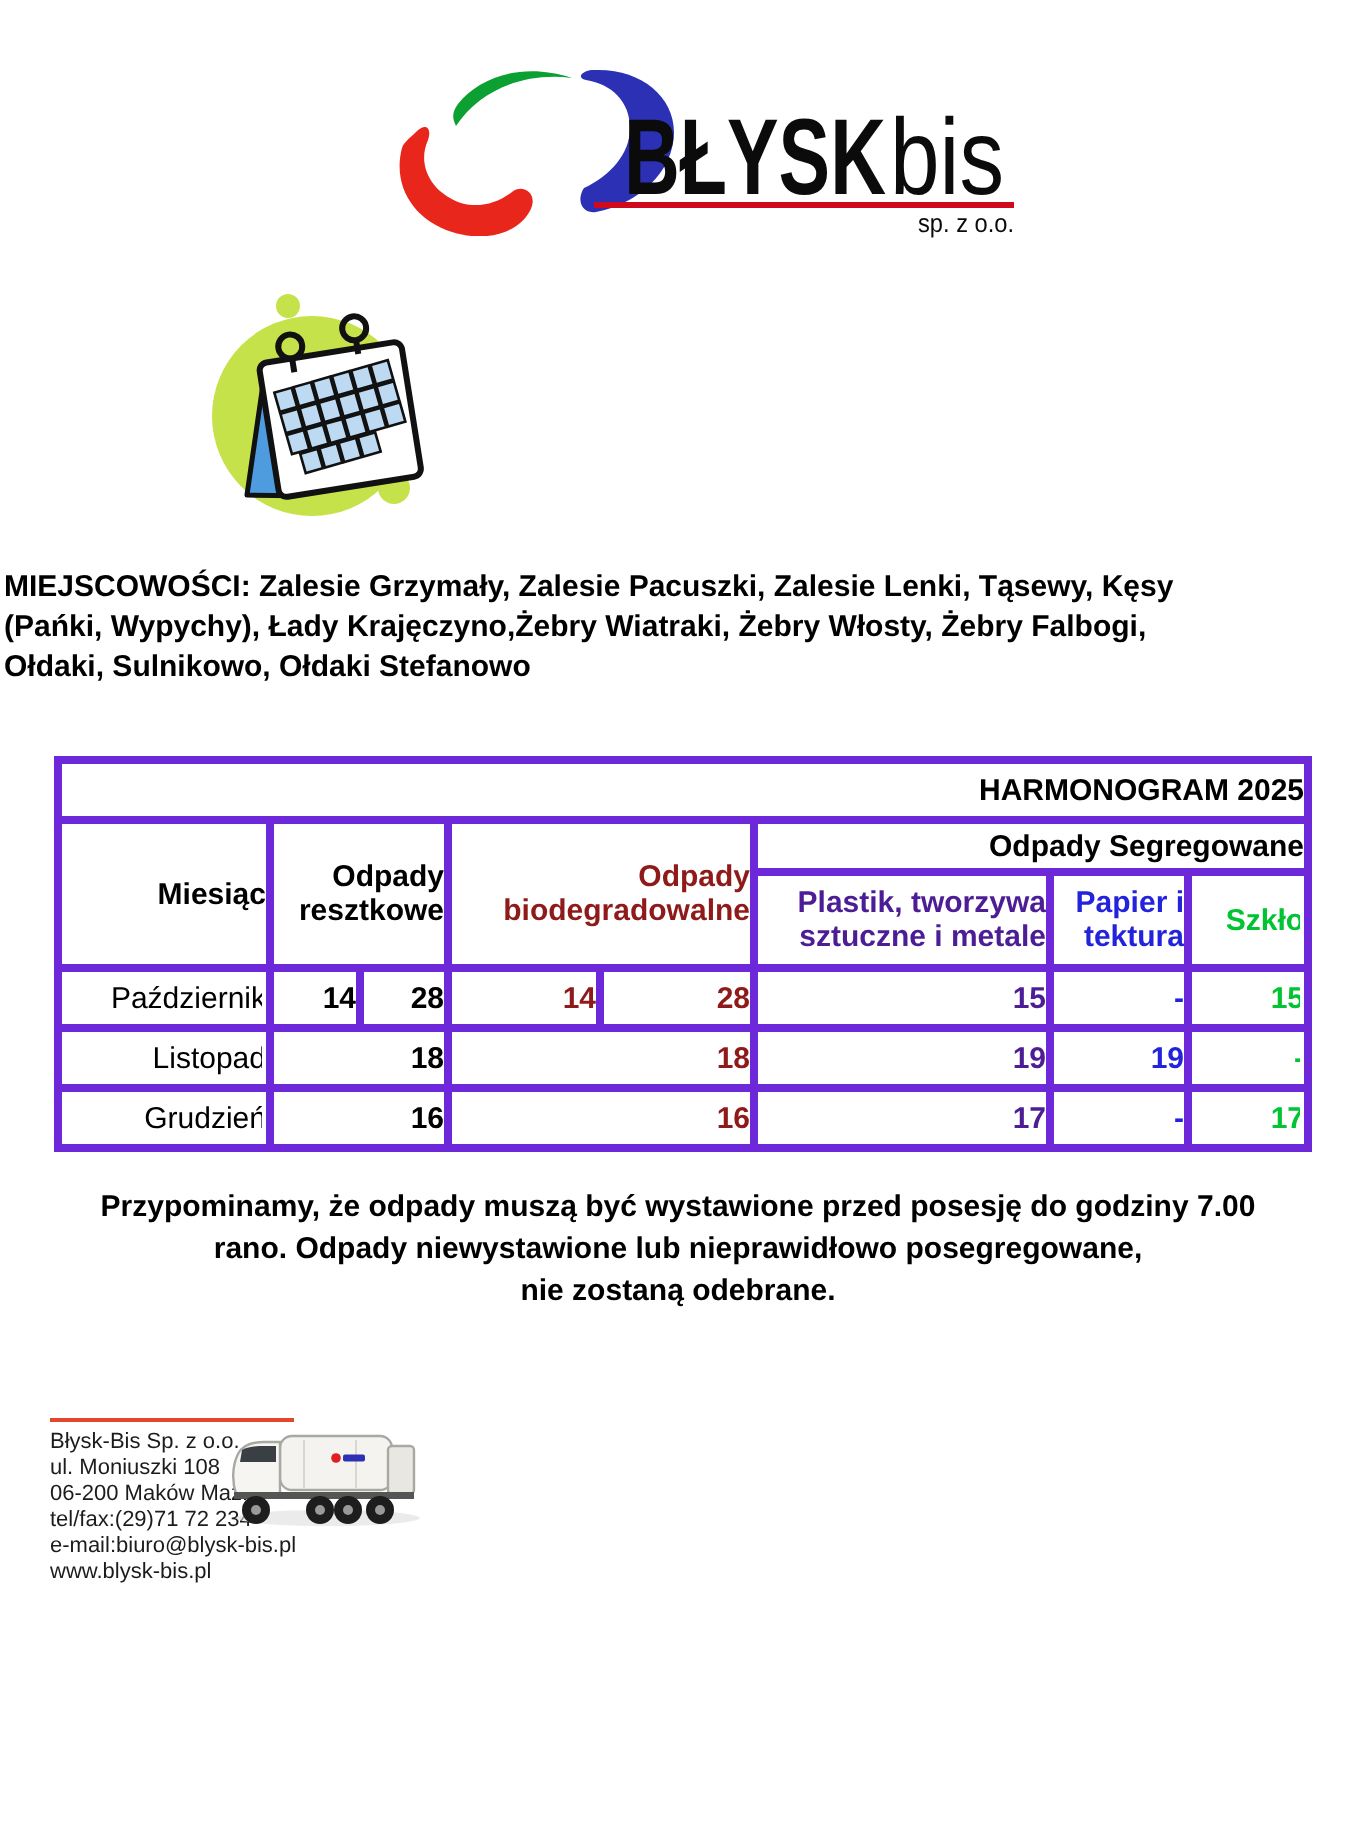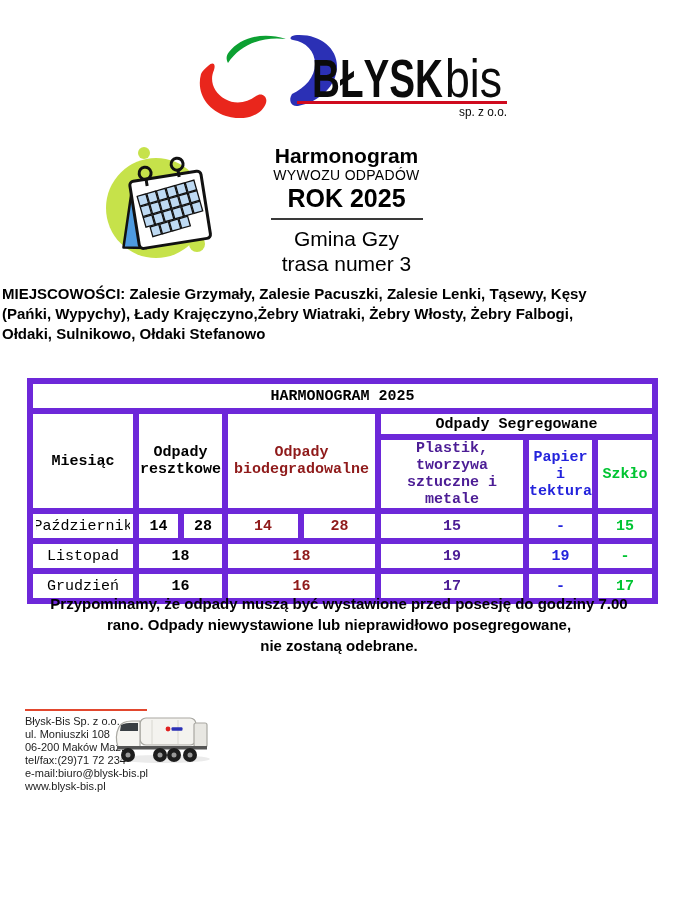--- a/index.html
+++ b/index.html
@@ -20,22 +20,22 @@
   .t-gmina{font-size:21px;line-height:25px;}
   .t-trasa{font-size:21px;line-height:25px;}
 
   
   .localities{position:absolute;left:2px;top:284px;width:650px;margin:0;
               font-size:15px;font-weight:bold;line-height:20px;white-space:pre-line;}
 
   
   table.sched{position:absolute;left:27px;top:378px;width:625px;border-collapse:collapse;
               table-layout:fixed;}
-  table.sched th,table.sched td{border:6px solid #6d28d9;text-align:center;vertical-align:middle;
-              padding:0;overflow:hidden;font-family:Liberation Mono, monospace;}
+  table.sched th,table.sched td{border:4px solid #6d28d9;text-align:right;vertical-align:middle;
+              padding:0;overflow:hidden;}
   tr.r-title{height:30px;}
   tr.r-title th{font-size:17px;font-weight:bold;}
   tr.r-h1{height:26px;}
   tr.r-h2{height:48px;}
   table.sched th{font-size:15px;font-weight:bold;line-height:17px;}
   tr.r-data{height:30px;}
   td.month{font-size:15px;font-weight:normal;border-radius:10px;}
   td.num{font-size:15px;font-weight:bold;}
   .c-bio{color:#8F1A1A;}
   .c-plastic{color:#4c1d95;}
@@ -105,28 +105,20 @@
       </g>
       <g fill="none" stroke="#111" stroke-width="3">
         <circle cx="57" cy="28" r="6"></circle>
         <circle cx="90" cy="24" r="6"></circle>
         <path d="M57,34 L57,41"></path>
         <path d="M90,30 L90,37"></path>
       </g>
     </g>
   </svg>
 
-  <div class="titleblock">
-    <div class="t-main">Harmonogram</div>
-    <div class="t-sub">WYWOZU ODPADÓW</div>
-    <div class="t-year">ROK 2025</div>
-    <div class="t-divider"></div>
-    <div class="t-gmina">Gmina Gzy</div>
-    <div class="t-trasa">trasa numer 3</div>
-  </div>
 
   <p class="localities"><span>MIEJSCOWOŚCI:</span><span> Zalesie Grzymały, Zalesie Pacuszki, Zalesie Lenki, Tąsewy, Kęsy
 (Pańki, Wypychy), Łady Krajęczyno,Żebry Wiatraki, Żebry Włosty, Żebry Falbogi,
 Ołdaki, Sulnikowo, Ołdaki Stefanowo</span></p>
 
   <table class="sched">
     <colgroup>
       <col style="width:106px">
         <col style="width:45px">
         <col style="width:44px">

